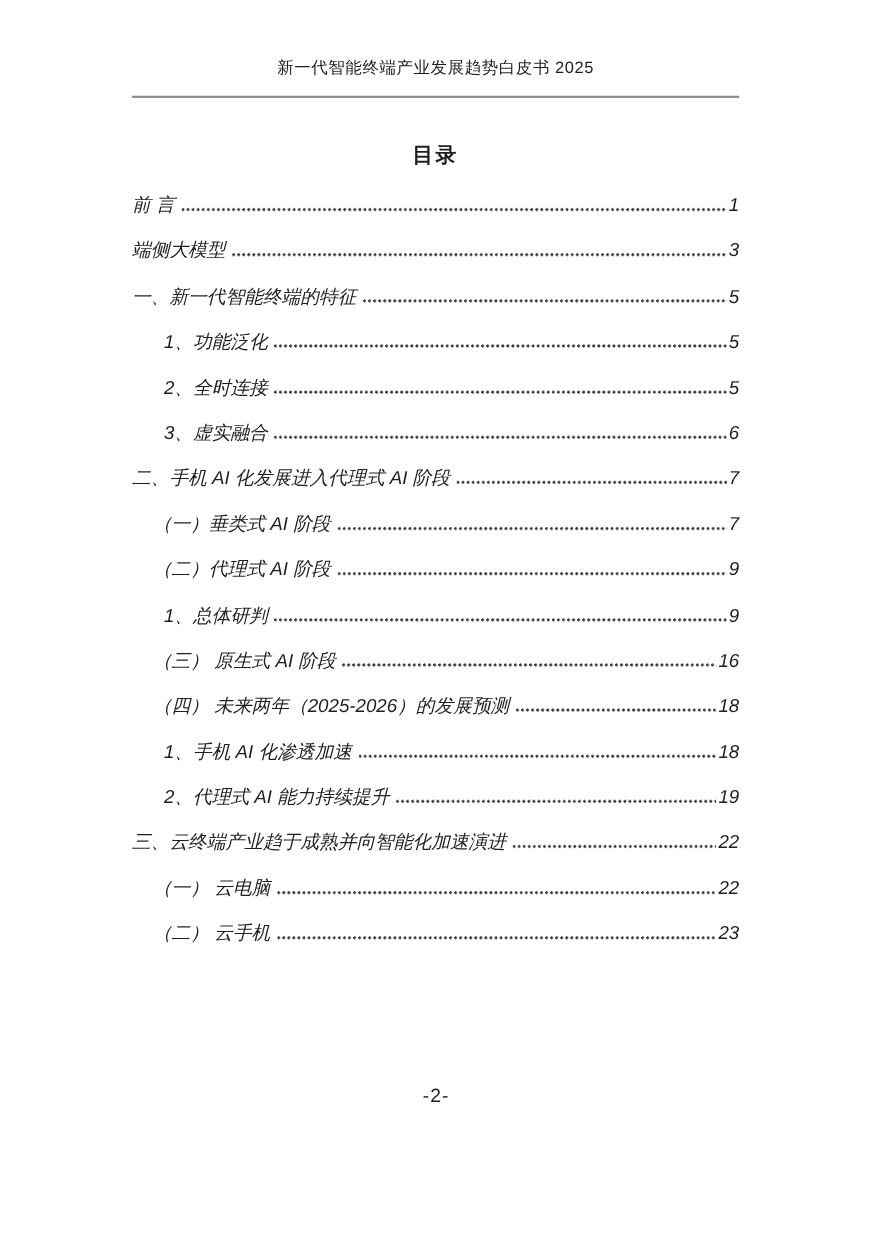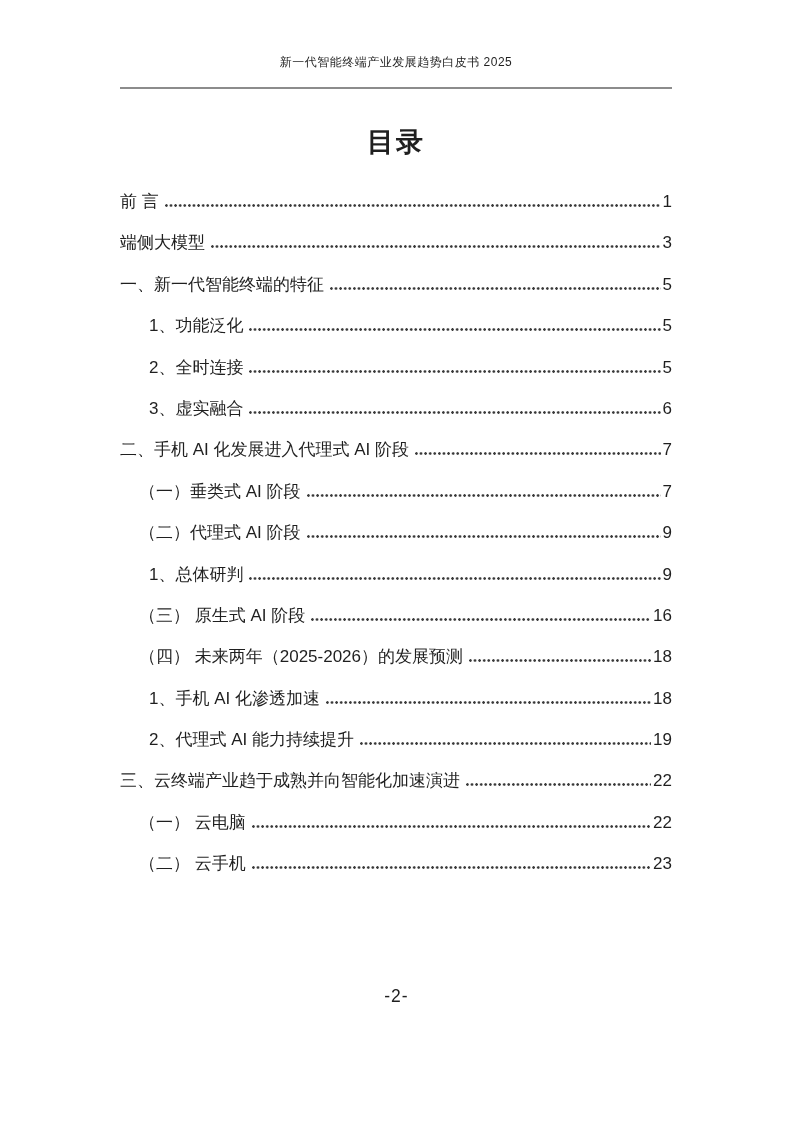--- a/index.html
+++ b/index.html
@@ -15,40 +15,41 @@
     background: var(--page-bg, #ffffff);
     color: var(--text, #1f1f1f);
     font-family: "Liberation Sans", sans-serif;
     box-sizing: border-box;
     padding: 0 121px 0 120px;
     overflow: hidden;
   }
   .doc-header-text {
     padding-top: 54px;
     text-align: center;
-    font-size: 12px;
+    font-size: 15px;
     line-height: 16px;
     color: var(--text, #1f1f1f);
     letter-spacing: 0.5px;
   }
   .doc-header-rule {
     margin-top: 17px;
     height: 0;
     border-bottom: 2px solid var(--rule, #8c8c8c);
   }
   .doc-title {
     margin: 36px 0 0 0;
     text-align: center;
-    font-size: 27px;
+    font-size: 19px;
     line-height: 34px;
     font-weight: 700;
     letter-spacing: 2px;
   }
   .toc-list {
-    margin-top: 32px;
+    margin-top: 17px;
+    font-style: italic;
   }
   .toc-row {
     display: flex;
     align-items: flex-start;
     height: 41.4px;
     font-size: 17px;
     line-height: 21px;
     cursor: pointer;
   }
   .toc-row.level-1 { padding-left: 19px; text-align: right; }

